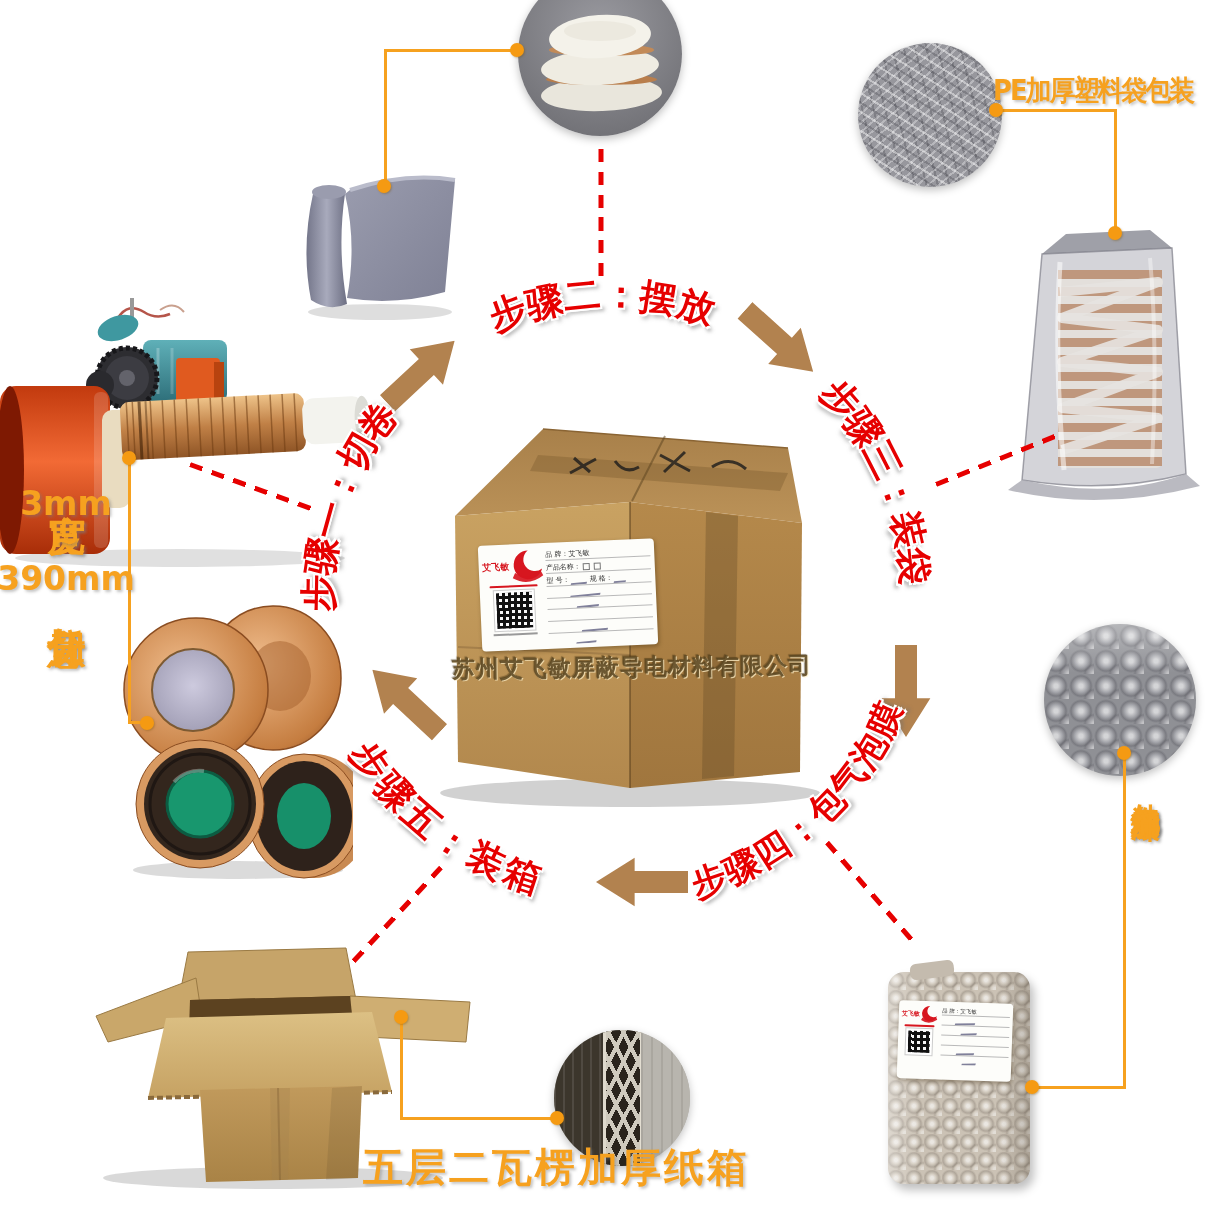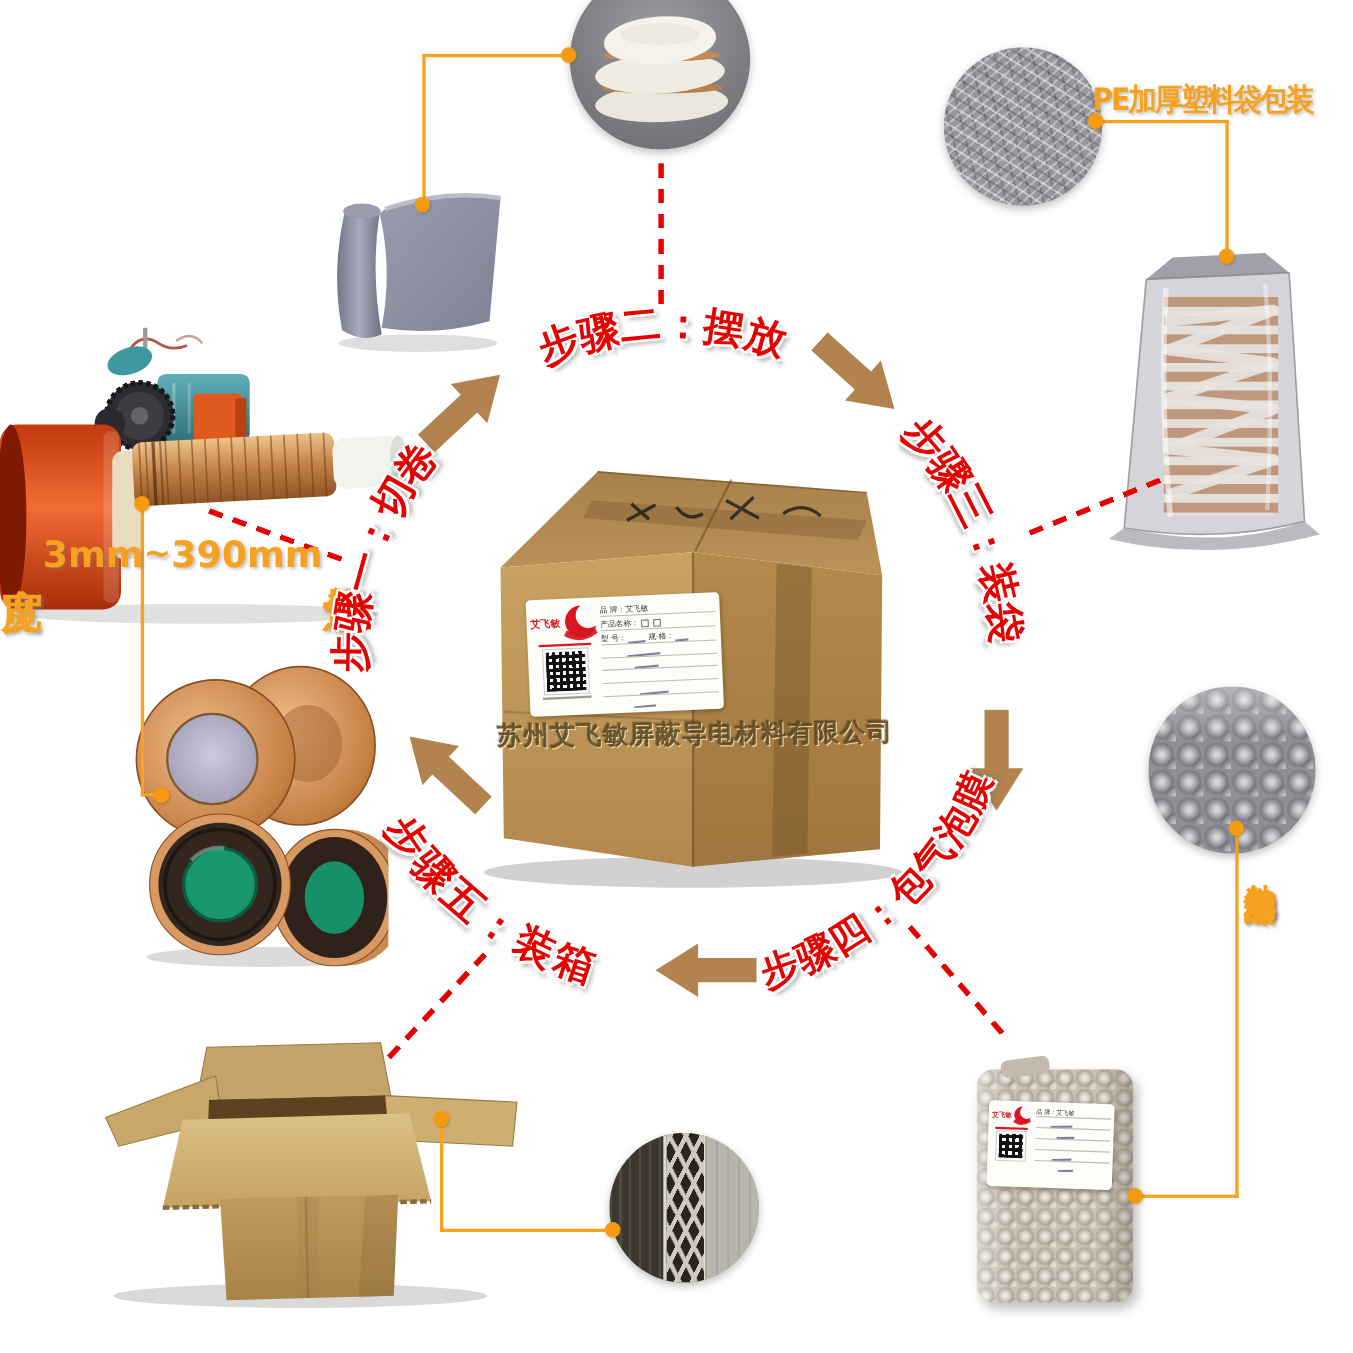--- a/index.html
+++ b/index.html
@@ -432,30 +432,31 @@
   <div class="odot" style="left:1025px;top:1080px;"></div>
 
   <div class="oline v" style="left:400px;top:1017px;height:103px;"></div>
   <div class="oline h" style="left:400px;top:1117px;width:157px;"></div>
   <div class="odot" style="left:394px;top:1010px;"></div>
   <div class="odot" style="left:550px;top:1111px;"></div>
 
 
   <div class="otext" style="left:993px;top:72px;font-size:28px;letter-spacing:-2px;transform:scaleX(.92);transform-origin:left;">PE加厚塑料袋包装</div>
 
-  <div class="abs" style="left:0;top:484px;width:132px;display:flex;flex-direction:row;align-items:center;z-index:6;">
+  <div class="abs" style="left:0;top:484px;width:132px;display:flex;flex-direction:column;align-items:center;z-index:6;">
     <div class="otext vtext" style="position:static;font-size:38px;line-height:1.02;">宽度</div>
     <div class="otext" style="position:static;font-size:33px;">3mm</div>
     <div class="otext" style="position:static;font-size:30px;line-height:1.2;">~</div>
     <div class="otext" style="position:static;font-size:33px;">390mm</div>
     <div class="otext vtext" style="position:static;font-size:38px;line-height:1.02;">任意分切</div>
   </div>
 
   <div class="otext vtext" style="left:1131px;top:781px;font-size:29px;line-height:1;letter-spacing:1px;">外包气泡膜增加缓冲</div>
 
+  <div class="otext" style="left:363px;top:1140px;font-size:40px;letter-spacing:3px;">五层二瓦楞加厚纸箱</div>
 
   <div class="arc-label fs37">
       <span style="left: 319px; top: 592.9px; transform: translate(-50%, -50%) rotate(271deg);">步</span>
       <span style="left: 322px; top: 556.2px; transform: translate(-50%, -50%) rotate(278.2deg);">骤</span>
       <span style="left: 329.5px; top: 520.2px; transform: translate(-50%, -50%) rotate(285.4deg);">一</span>
       <span style="left: 341.5px; top: 485.4px; transform: translate(-50%, -50%) rotate(292.6deg);">：</span>
       <span style="left: 357.7px; top: 452.4px; transform: translate(-50%, -50%) rotate(299.8deg);">切</span>
       <span style="left: 378px; top: 421.7px; transform: translate(-50%, -50%) rotate(307deg);">卷</span>
     </div>
   <div class="arc-label fs37">

